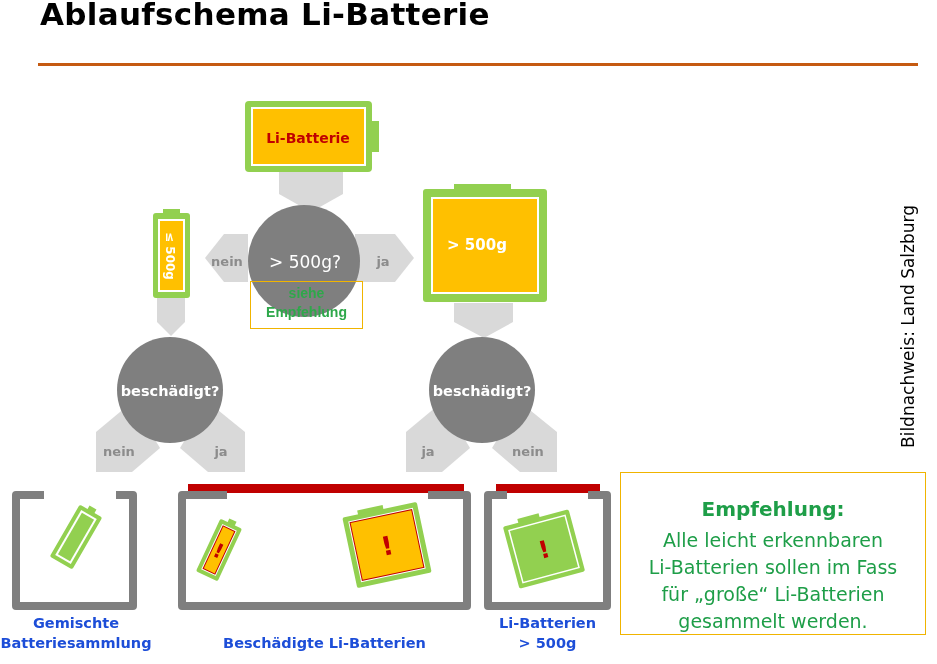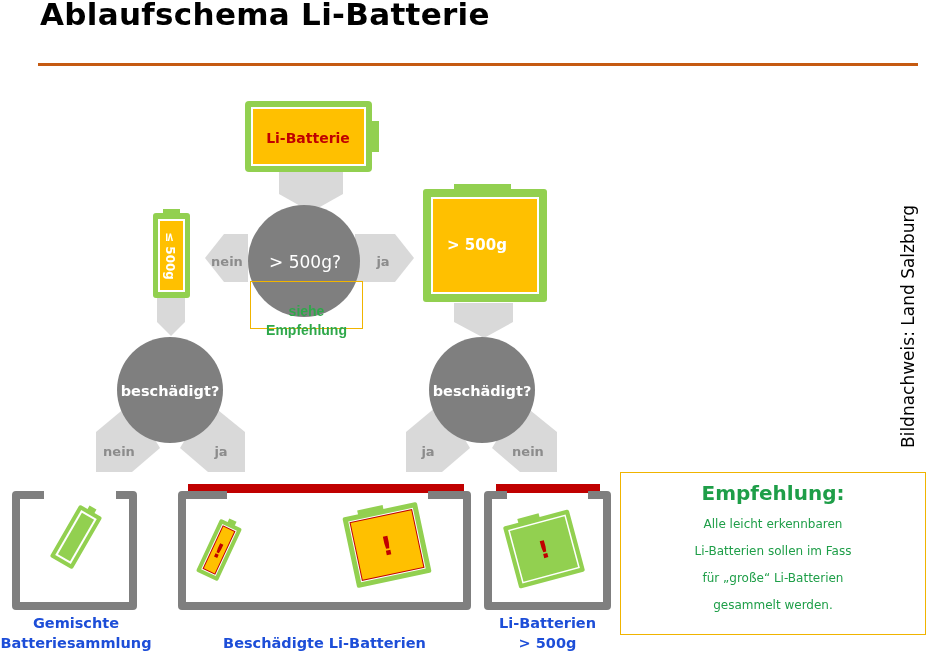--- a/index.html
+++ b/index.html
@@ -6,25 +6,25 @@
   body { width:937px; height:664px; position:relative; overflow:hidden;
          font-family:"DejaVu Sans", sans-serif; }
   .title { position:absolute; left:40px; top:-4px; font-size:31px; font-weight:bold;
            color:#000; letter-spacing:0.3px; font-family:"DejaVu Sans", sans-serif; }
   .rule { position:absolute; left:38px; top:63px; width:880px; height:3px; background:#c55a11; }
   svg.diagram { position:absolute; left:0; top:0; }
   .credit { position:absolute; left:898px; top:448px; transform-origin:0 0; transform:rotate(-90deg);
             font-size:17px; color:#000; white-space:nowrap; font-family:"DejaVu Sans", sans-serif; }
   .siehe { position:absolute; left:250px; top:281px; width:113px; height:48px; border:1px solid #f0b400;
            box-sizing:border-box; text-align:center; color:#2ea84a; font-weight:bold; font-size:14px;
-           line-height:19px; padding-top:20px; font-family:"Liberation Sans", sans-serif; }
+           line-height:19px; padding-top:2px; font-family:"Liberation Sans", sans-serif; }
   .emp { position:absolute; left:620px; top:472px; width:306px; height:163px; border:1.5px solid #f0b400;
          box-sizing:border-box; text-align:center; color:#1e9e48; font-family:"DejaVu Sans", sans-serif; }
-  .emp .h { font-size:20px; font-weight:bold; margin-top:8px; }
-  .emp .b { font-size:12px; line-height:27px; margin-top:6px; white-space:pre-line; }
+  .emp .h { font-size:20px; font-weight:bold; margin-top:24px; }
+  .emp .b { font-size:19px; line-height:27px; margin-top:6px; white-space:pre-line; }
   .lbl { position:absolute; text-align:center; color:#1d4ed8; font-size:14.5px; font-weight:bold;
          line-height:20px; white-space:pre-line; font-family:"DejaVu Sans", sans-serif; }
 </style>
 </head>
 <body>
 
 <div class="title">Ablaufschema Li-Batterie</div>
 <div class="rule"></div>
 
 <svg class="diagram" width="937" height="664" viewBox="0 0 937 664">

